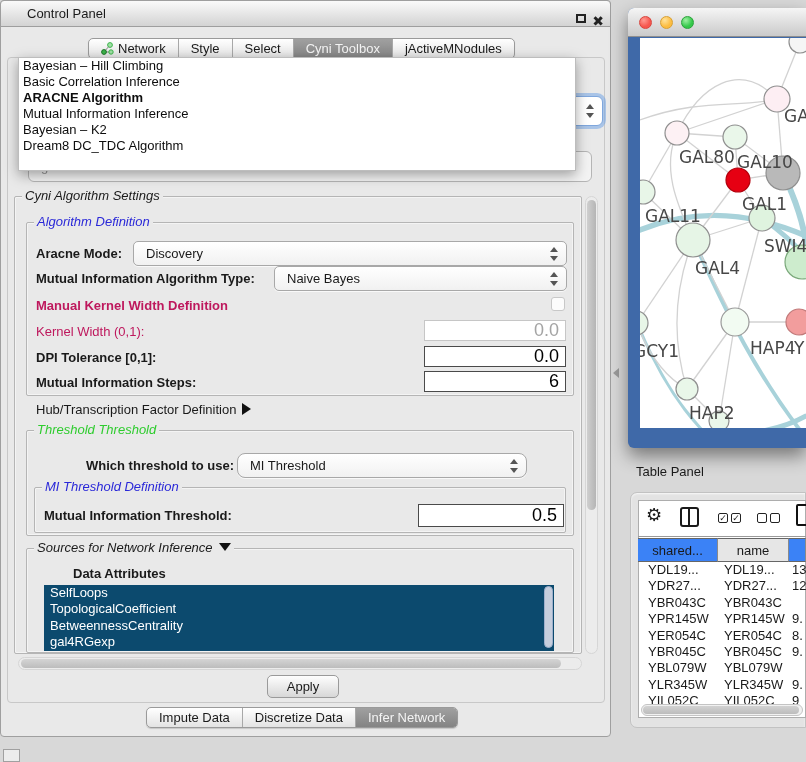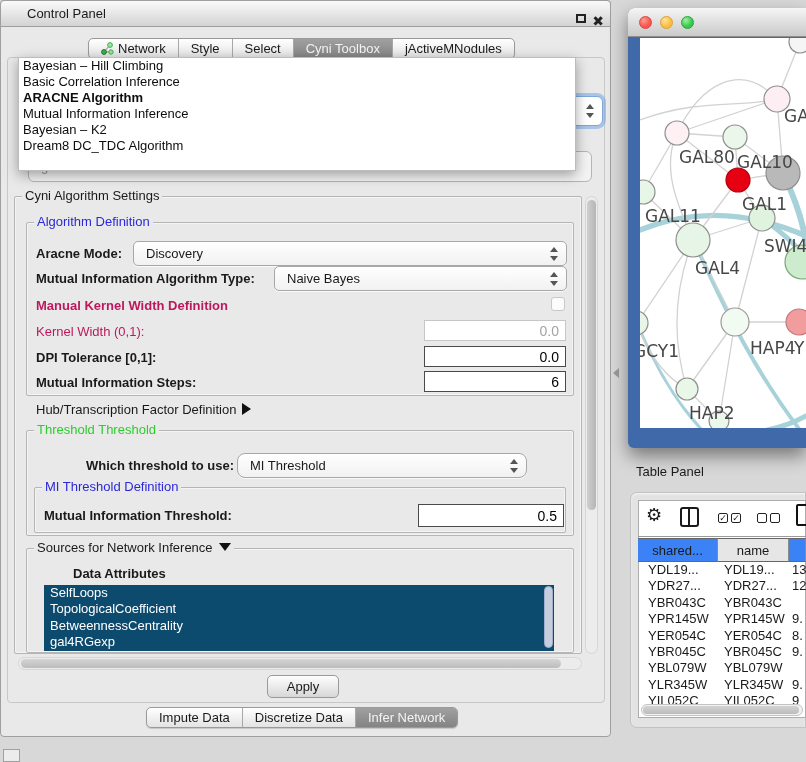--- a/index.html
+++ b/index.html
@@ -62,29 +62,29 @@
   #algo-popup { left:18px; top:57px; width:558px; height:114px; background:#fff;
     border:1px solid #bdbdbd; box-shadow:0 4px 12px rgba(0,0,0,.35); z-index:6; }
   #algo-popup .ph { text-align:center; color:#b4b4b4; height:18px; line-height:18px; }
   #algo-popup .it { padding-left:4px; height:16px; line-height:16px; color:#0d0d0d; }
   #algo-popup .it.bold { font-weight:bold; }
 
   
   .gbox { border:1px solid #b5b5b5; border-radius:2px;
     box-shadow:inset 0 0 0 1px rgba(255,255,255,.5); }
   .gbox-label { position:absolute; background:#e9e9e9; padding:0 3px;
-    line-height:14px; white-space:nowrap; }
+    line-height:14px; white-space:nowrap;font-style:italic; }
   .blue  { color:#2a28d8; }
   .green { color:#2ecc2e; }
   .lbl  { position:absolute; white-space:nowrap; }
   .b    { font-weight:bold; }
   .dis  { color:#be185d; }
 
   .tfield { position:absolute; background:#fff; text-align:right;
-    padding:0 6px; font-size:14px; font-family:inherit; }
+    padding:0 6px; font-size:18px; font-family:inherit; }
   .tfield.on  { border:1px solid #4a4a4a; color:#000; }
   .tfield.off { border:1px solid #c6c6c6; color:#a4a4a4; }
 
   .checkbox { border:1px solid #c8c8c8; border-radius:3px; background:#fcfcfc; }
 
   .tri-right { display:inline-block; width:0; height:0; margin-left:6px;
     border-top:6px solid transparent; border-bottom:6px solid transparent;
     border-left:9px solid #111; vertical-align:-1px; }
   .tri-down { display:inline-block; width:0; height:0; margin-left:6px;
     border-left:6px solid transparent; border-right:6px solid transparent;

